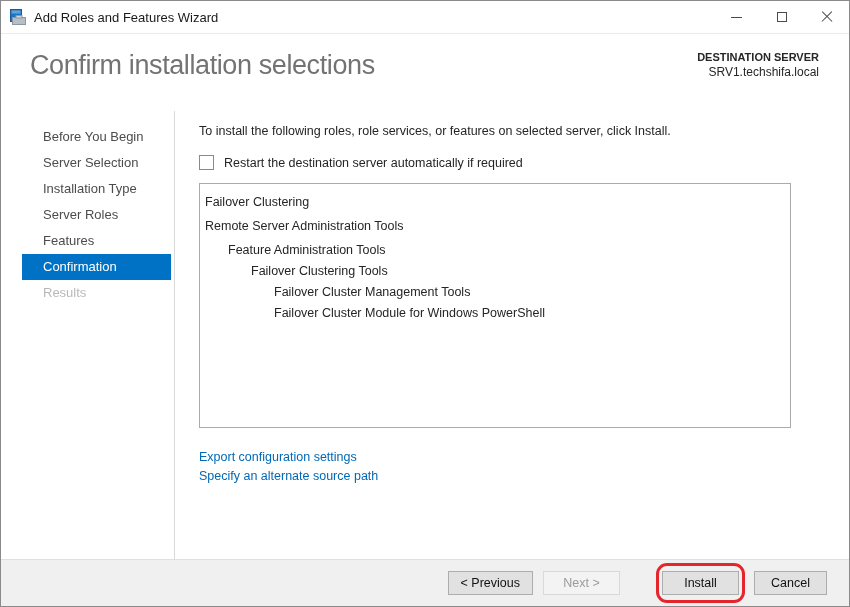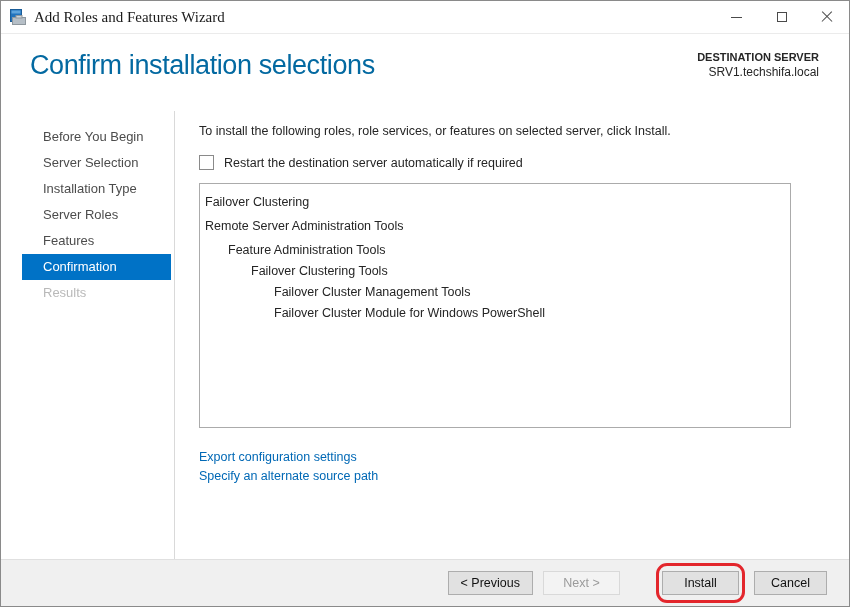--- a/index.html
+++ b/index.html
@@ -8,36 +8,36 @@
     width:850px; height:607px; background:#fff;
     border:1px solid #8a8a8a; position:relative; overflow:hidden;
     font-size:12.5px; color:#252525;
   }
   
   .titlebar {
     height:33px; display:flex; align-items:center;
     background:#fff; border-bottom:1px solid #ebebeb;
   }
   .titlebar .app-icon { margin:0 8px 0 9px; display:flex; }
-  .titlebar .title { font-size:15px; color:#1a1a1a; flex:1;font-family:Liberation Serif, serif; }
+  .titlebar .title { font-size:13px; color:#1a1a1a; flex:1; }
   .win-controls { display:flex; height:100%; }
   .win-btn { width:45px; height:100%; display:flex; align-items:center; justify-content:center; cursor:default; }
   .glyph-min { width:11px; height:1px; background:#4a4a4a; }
   .glyph-max { width:10px; height:10px; border:1px solid #4a4a4a; }
   .glyph-close { position:relative; width:12px; height:12px; }
   .glyph-close::before, .glyph-close::after {
     content:""; position:absolute; left:-1px; top:5px; width:14px; height:1.4px; background:#4a4a4a;
   }
   .glyph-close::before { transform:rotate(45deg); }
   .glyph-close::after { transform:rotate(-45deg); }
   
   .header { height:77px; display:flex; justify-content:space-between; background:#fff; }
   .page-title {
     margin:16px 0 0 29px; font-size:27px; font-weight:normal;
-    color:#0369a1; letter-spacing:-0.4px;
+    color:#737373; letter-spacing:-0.4px;
   }
   .dest { text-align:right; margin:16px 30px 0 0; line-height:15px; }
   .dest .dest-label { font-size:11px; font-weight:bold; color:#262626; }
   .dest .dest-server { font-size:12px; color:#262626; }
   
   .content-row { display:flex; height:448px; }
   .sidebar { width:174px; border-right:1px solid #d9d9d9; padding-top:13px; flex-shrink:0; }
   .nav-item {
     height:26px; line-height:26px; padding-left:42px; font-size:13px;
     color:#4c4c4c; cursor:default; white-space:nowrap;

